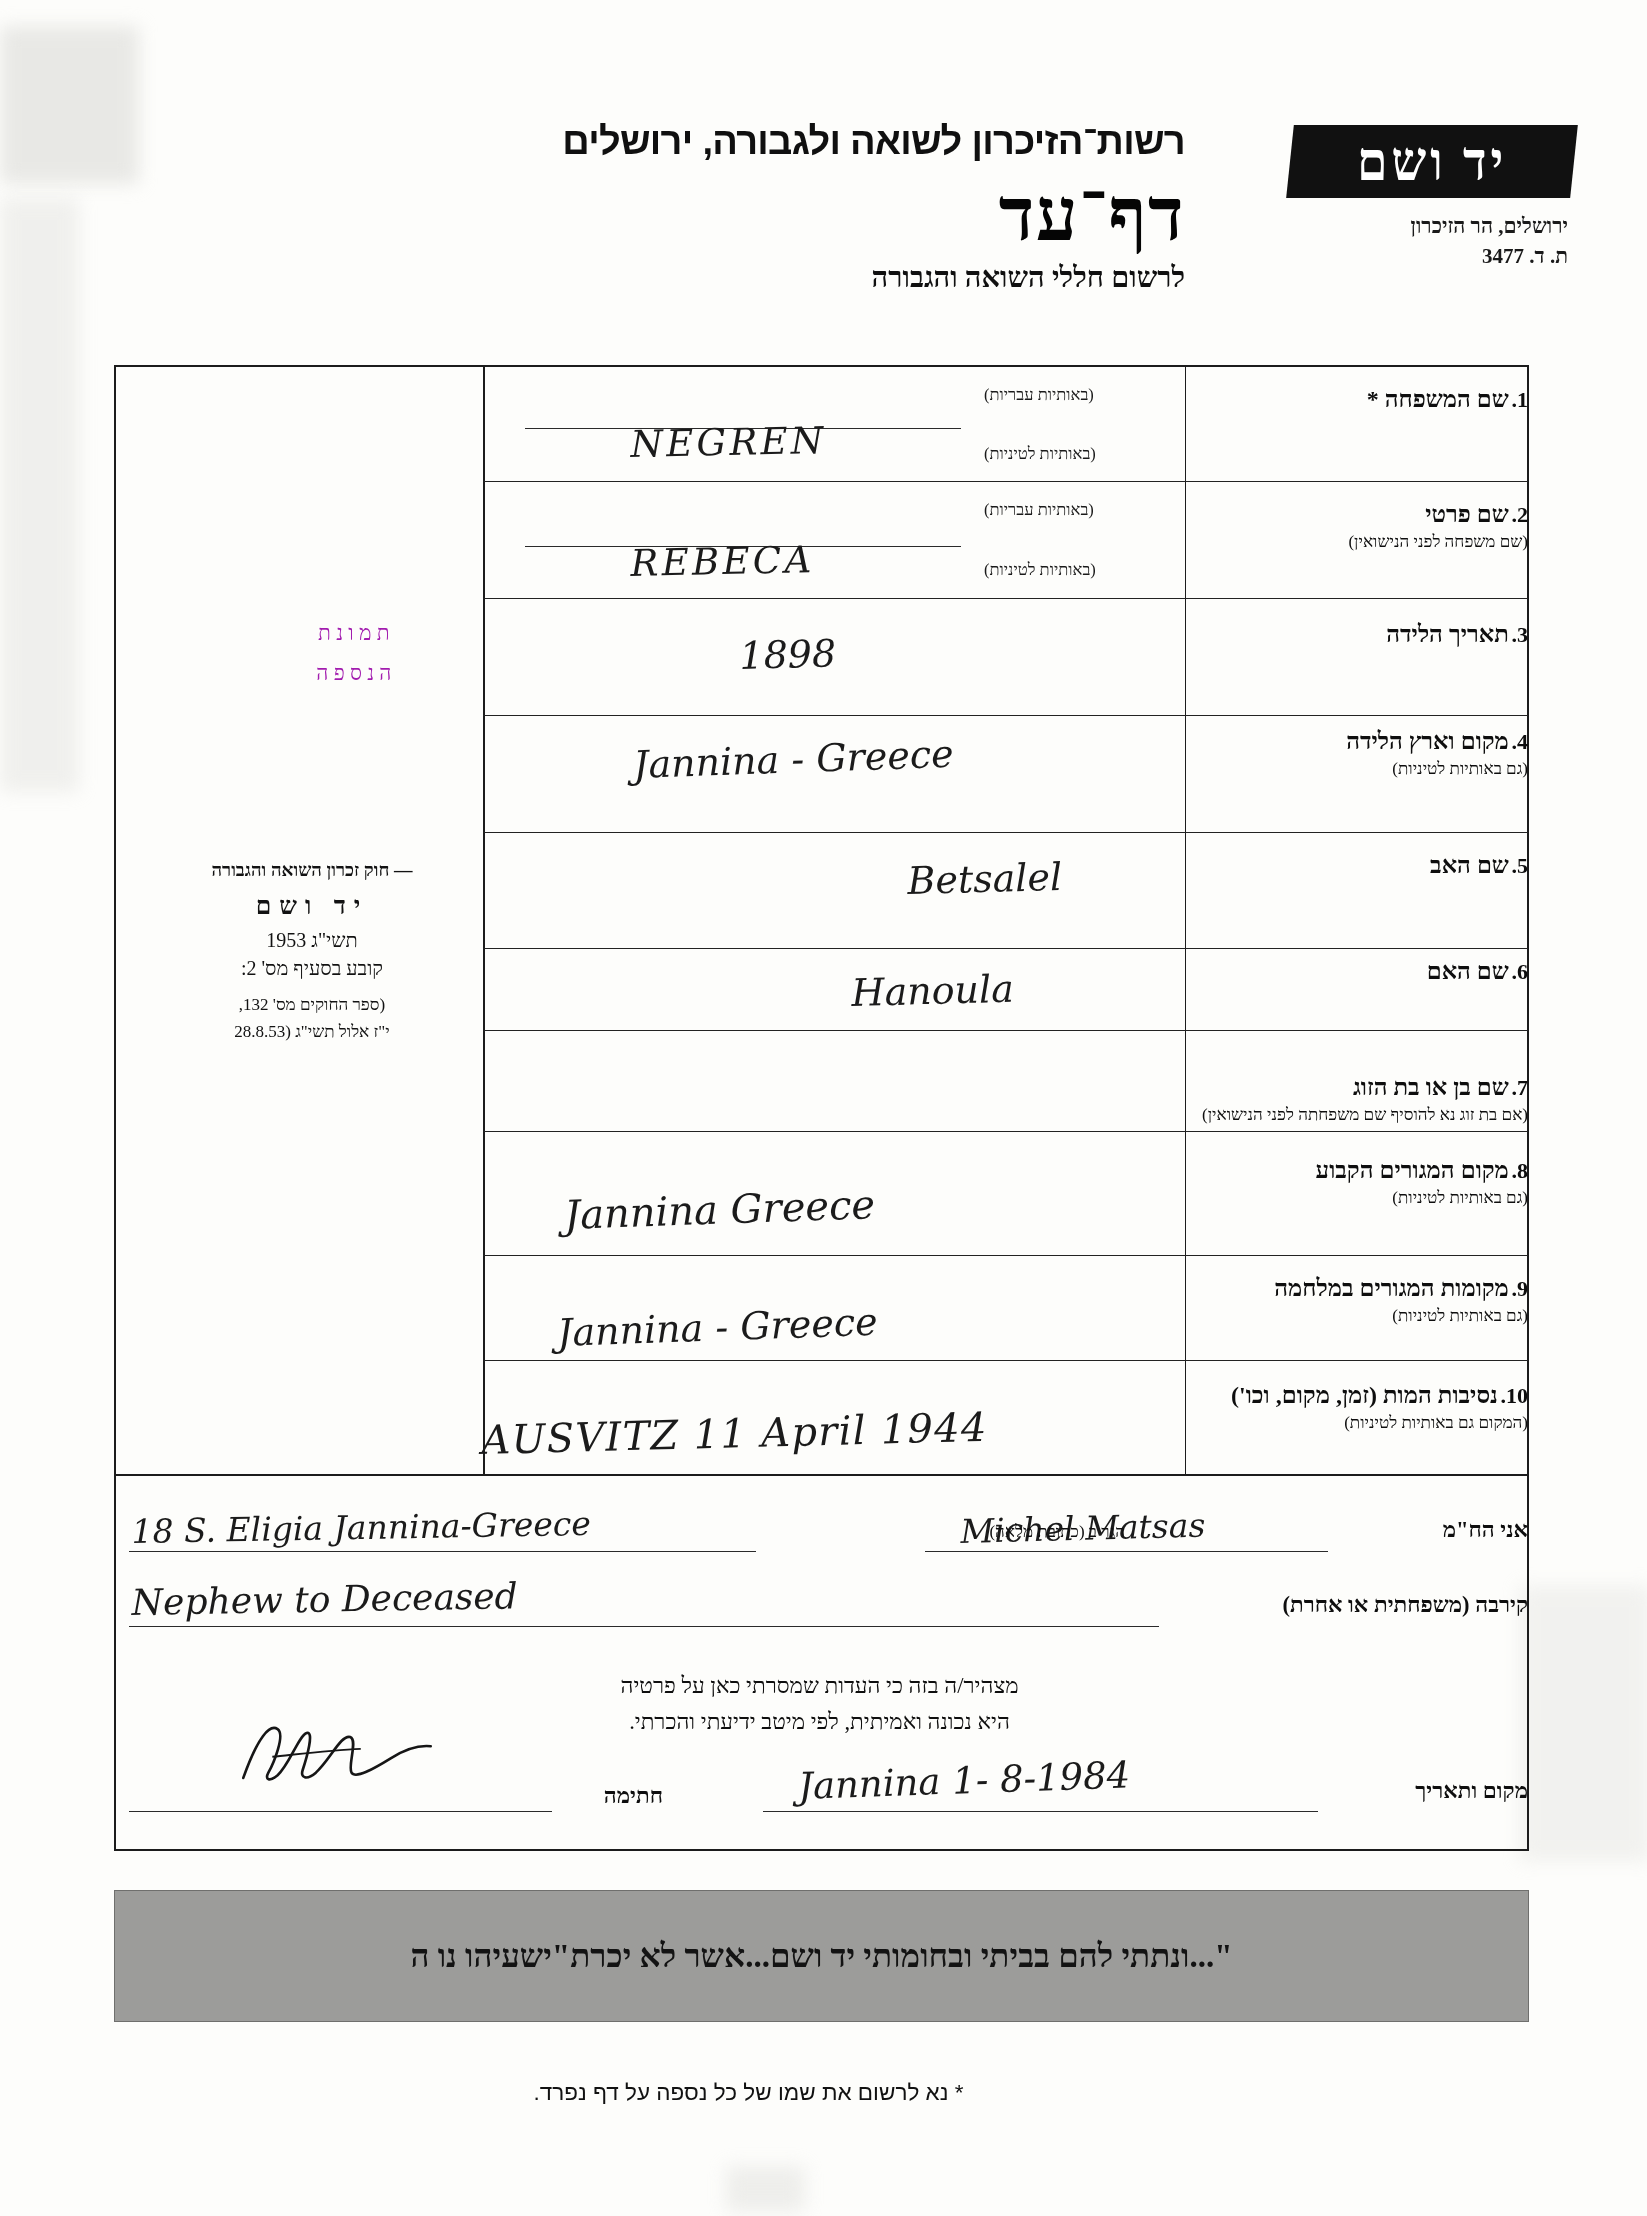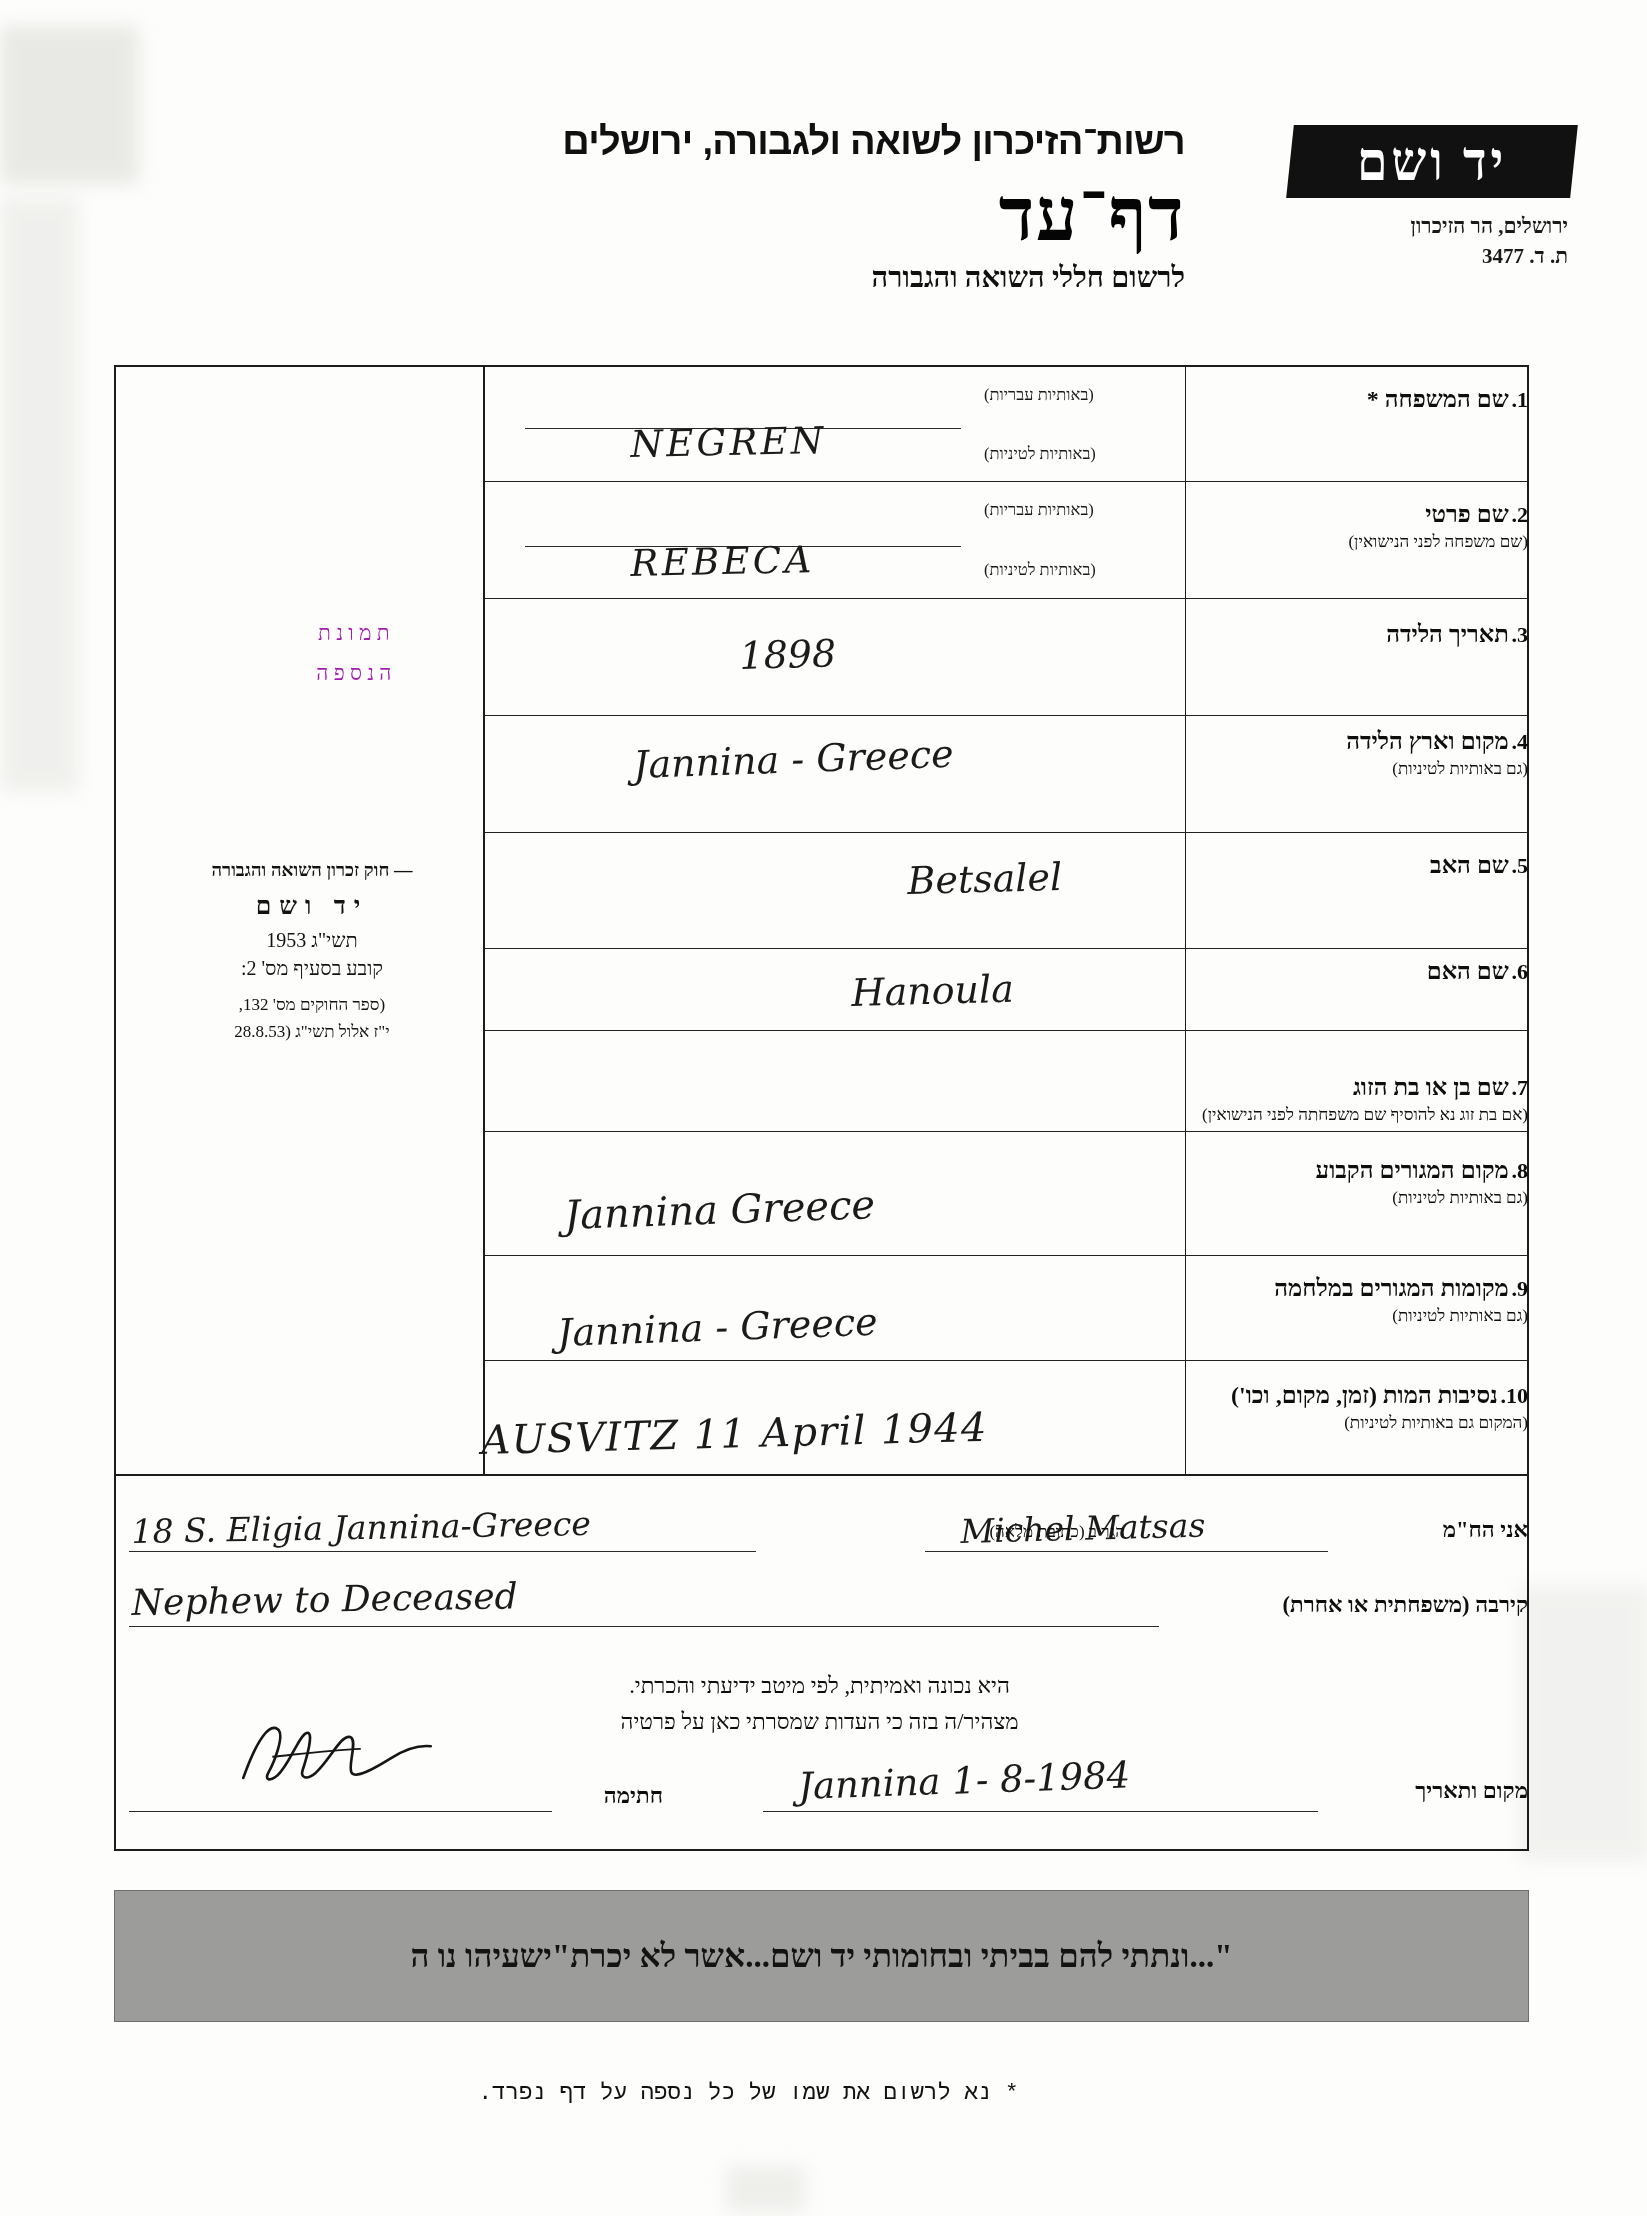--- a/index.html
+++ b/index.html
@@ -274,21 +274,21 @@
     color: #131313;
     white-space: nowrap;
   }
 
   .footnote {
     position: absolute;
     left: 0; top: 2080px;
     width: 1497px;
     text-align: center;
     direction: rtl;
-    font-family: Liberation Mono, monospace;
+    font-family: Liberation Sans, sans-serif;
     font-size: 22.5px;
     color: #111;
   }
 
   
   .sig {
     position: absolute;
     left: 238px; top: 1717px;
     width: 198px; height: 73px;
   }
@@ -439,22 +439,22 @@
   <div class="rule" style="left:129px; top:1551px; width:627px;"></div>
   <div class="hand" style="left:132px; top:1512px; font-size:33px; transform:rotate(-1deg);">18 S. Eligia Jannina-Greece</div>
 
   <div class="decl" style="right:119px; top:1592px;">
     <span class="b">קירבה (משפחתית או אחרת)</span>
   </div>
   <div class="rule" style="left:129px; top:1626px; width:1030px;"></div>
   <div class="hand" style="left:132px; top:1582px; font-size:36px; transform:rotate(-1deg);">Nephew to Deceased</div>
 
   <div class="decl-par" style="left:357px; top:1668px;">
+    <div>מצהיר/ה בזה כי העדות שמסרתי כאן על פרטיה</div>
     <div>היא נכונה ואמיתית, לפי מיטב ידיעתי והכרתי.</div>
-    <div>מצהיר/ה בזה כי העדות שמסרתי כאן על פרטיה</div>
   </div>
 
   <div class="decl" style="right:119px; top:1778px;">
     <span class="b">מקום ותאריך</span>
   </div>
   <div class="rule" style="left:763px; top:1811px; width:555px;"></div>
   <div class="hand" style="left:799px; top:1765px; font-size:37px; transform:rotate(-2deg);">Jannina 1- 8-1984</div>
 
   <div class="decl" style="right:984px; top:1783px;">
     <span class="b">חתימה</span>

